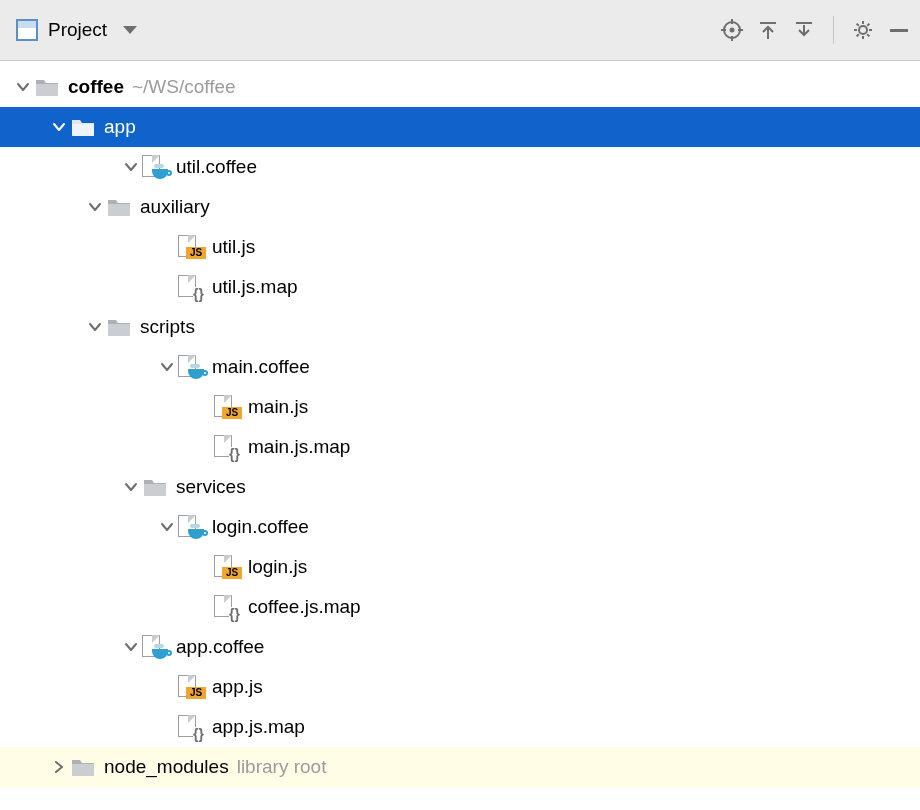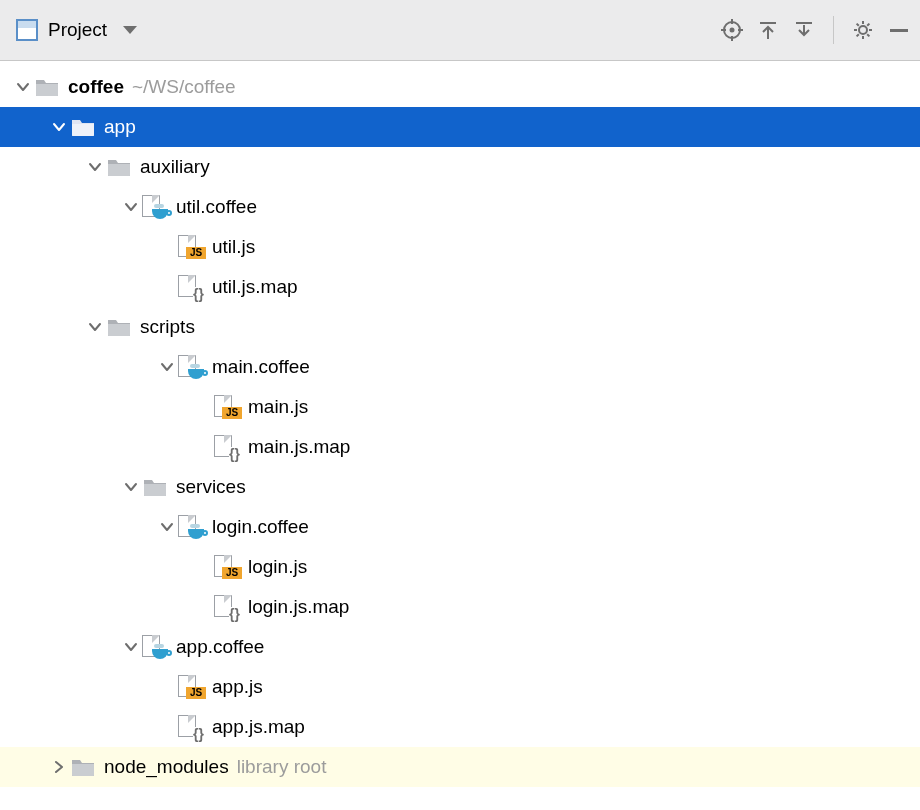--- a/index.html
+++ b/index.html
@@ -220,51 +220,51 @@
       </span>
       <span class="node-icon ico-folder">
         <svg viewBox="0 0 24 20">
           <path class="f1" d="M1 3 h8 l2 3 h12 v12 a1 1 0 0 1 -1 1 h-20 a1 1 0 0 1 -1 -1 z"></path>
           <path class="f2" d="M1 7 h22 v11 a1 1 0 0 1 -1 1 h-20 a1 1 0 0 1 -1 -1 z"></path>
         </svg>
       </span>
       <span class="label">app</span>
     </div>
     <div class="row">
-      <span class="indent" style="width: 84px;"></span>
-      <span class="arrow">
-        <svg width="14" height="14" viewBox="0 0 14 14">
-          <polyline points="2,4 7,10 12,4" fill="none" stroke="#6e6e6e" stroke-width="2" stroke-linecap="round" stroke-linejoin="round"></polyline>
-        </svg>
-      </span>
-      <span class="node-icon ico-folder">
-        <svg viewBox="0 0 24 20">
-          <path class="f1" d="M1 3 h8 l2 3 h12 v12 a1 1 0 0 1 -1 1 h-20 a1 1 0 0 1 -1 -1 z"></path>
-          <path class="f2" d="M1 7 h22 v11 a1 1 0 0 1 -1 1 h-20 a1 1 0 0 1 -1 -1 z"></path>
-        </svg>
-      </span>
-      <span class="label">auxiliary</span>
-    </div>
-    <div class="row">
       <span class="indent" style="width: 120px;"></span>
       <span class="arrow">
         <svg width="14" height="14" viewBox="0 0 14 14">
           <polyline points="2,4 7,10 12,4" fill="none" stroke="#6e6e6e" stroke-width="2" stroke-linecap="round" stroke-linejoin="round"></polyline>
         </svg>
       </span>
       <span class="node-icon ico-coffee">
         <span class="page"></span>
         <span class="fold"></span>
         <span class="steam"></span>
         <span class="cup"></span>
         <span class="handle"></span>
       </span>
       <span class="label">util.coffee</span>
     </div>
     <div class="row">
+      <span class="indent" style="width: 84px;"></span>
+      <span class="arrow">
+        <svg width="14" height="14" viewBox="0 0 14 14">
+          <polyline points="2,4 7,10 12,4" fill="none" stroke="#6e6e6e" stroke-width="2" stroke-linecap="round" stroke-linejoin="round"></polyline>
+        </svg>
+      </span>
+      <span class="node-icon ico-folder">
+        <svg viewBox="0 0 24 20">
+          <path class="f1" d="M1 3 h8 l2 3 h12 v12 a1 1 0 0 1 -1 1 h-20 a1 1 0 0 1 -1 -1 z"></path>
+          <path class="f2" d="M1 7 h22 v11 a1 1 0 0 1 -1 1 h-20 a1 1 0 0 1 -1 -1 z"></path>
+        </svg>
+      </span>
+      <span class="label">auxiliary</span>
+    </div>
+    <div class="row">
       <span class="indent" style="width: 156px;"></span>
       <span class="arrow"></span>
       <span class="node-icon ico-js">
         <span class="page"></span>
         <span class="fold"></span>
         <span class="badge">JS</span>
       </span>
       <span class="label">util.js</span>
     </div>
     <div class="row">
@@ -370,21 +370,21 @@
       <span class="label">login.js</span>
     </div>
     <div class="row">
       <span class="indent" style="width: 192px;"></span>
       <span class="arrow"></span>
       <span class="node-icon ico-map">
         <span class="page"></span>
         <span class="fold"></span>
         <span class="braces">{}</span>
       </span>
-      <span class="label">login.js.map</span>
+      <span class="label">coffee.js.map</span>
     </div>
     <div class="row">
       <span class="indent" style="width: 120px;"></span>
       <span class="arrow">
         <svg width="14" height="14" viewBox="0 0 14 14">
           <polyline points="2,4 7,10 12,4" fill="none" stroke="#6e6e6e" stroke-width="2" stroke-linecap="round" stroke-linejoin="round"></polyline>
         </svg>
       </span>
       <span class="node-icon ico-coffee">
         <span class="page"></span>

